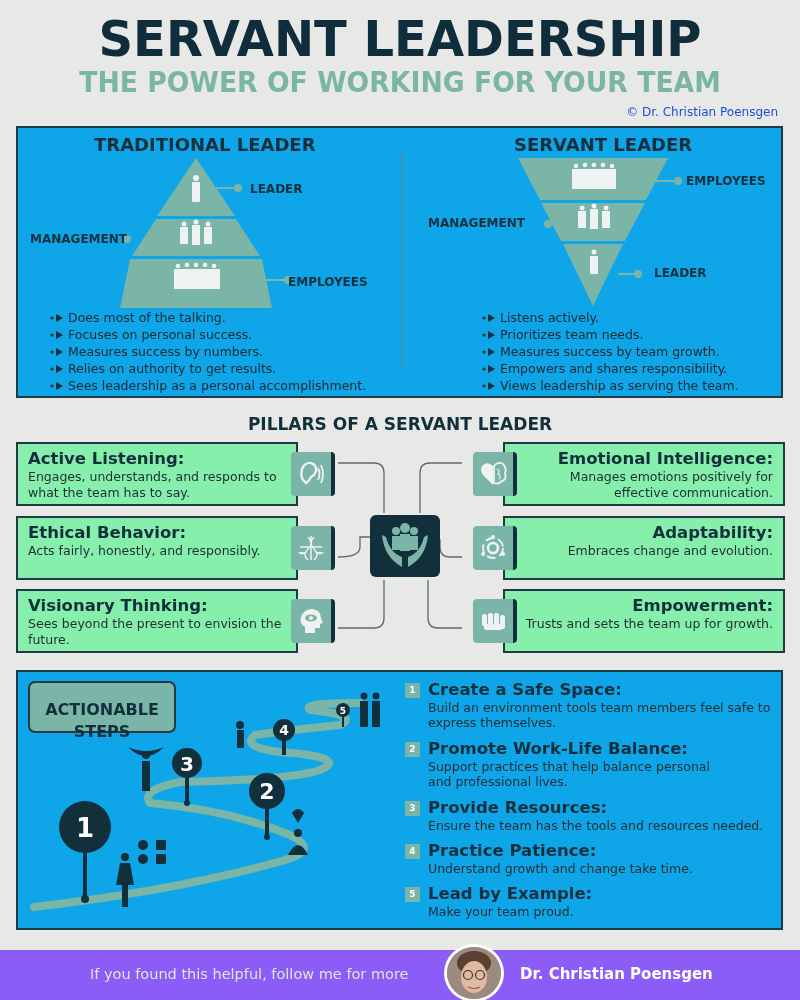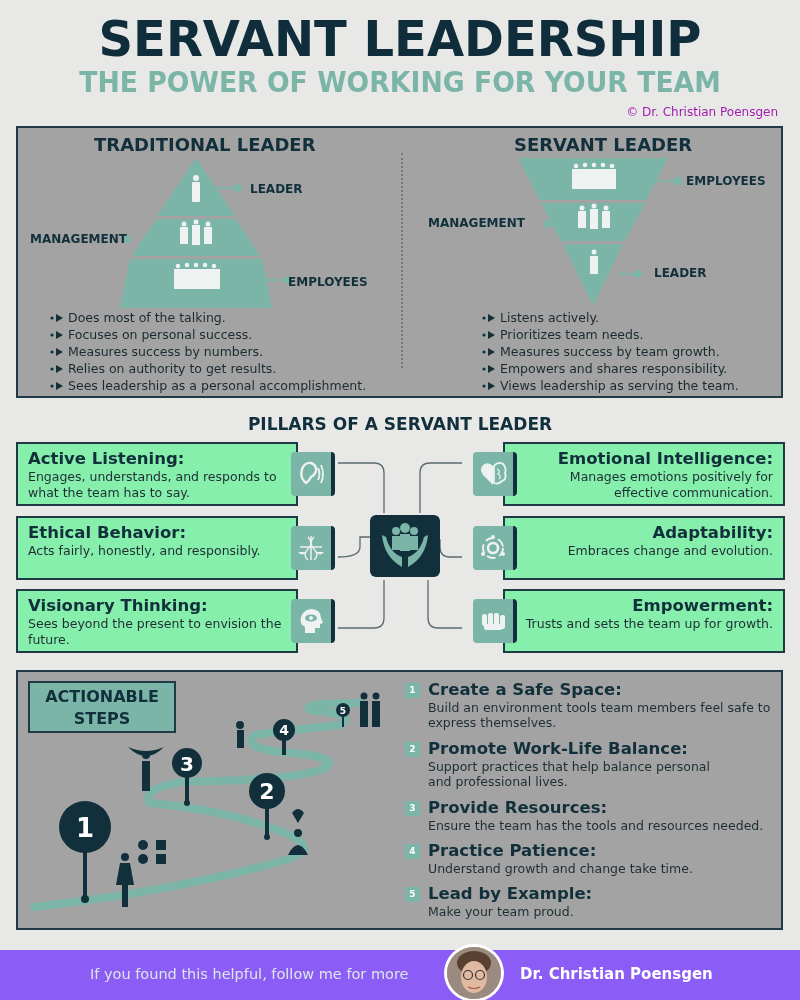--- a/index.html
+++ b/index.html
@@ -16,25 +16,25 @@
     font-size: 50px; letter-spacing: 0px; color: #0f2d3a; line-height: 58px;
     transform: scaleX(0.96);
   }
   .subtitle {
     position: absolute; left: 0; top: 65px; width: 800px; text-align: center;
     font-family: "DejaVu Sans", sans-serif; font-weight: bold;
     font-size: 29px; color: #7bb5a8; line-height: 34px;
     transform: scaleX(0.92);
   }
   .copyright {
-    position: absolute; right: 22px; top: 105px; font-size: 12px; color: #a21caf;
+    position: absolute; right: 22px; top: 105px; font-size: 12px; color: #1d4ed8;
     font-family: "DejaVu Sans", sans-serif;
   }
   .box {
-    position: absolute; border: 2px solid #1f3a44; background: #a3a3a3;
+    position: absolute; border: 2px solid #1f3a44; background: #0ea5e9;
   }
   .compare { left: 16px; top: 126px; width: 767px; height: 272px; }
   .divider {
     position: absolute; left: 383px; top: 25px; height: 215px; border-left: 2px dotted #777;
   }
   .cmp-title {
     position: absolute; font-family: "DejaVu Sans", sans-serif; font-weight: bold;
     font-size: 18px; color: #12303c;
   }
   .pyr-label {
@@ -49,23 +49,23 @@
     font-family: "DejaVu Sans", sans-serif; font-weight: bold; font-size: 17px; color: #12303c;
   }
   .pillar { position: absolute; height: 64px; border: 2px solid #1f3a44; background: #86efac; padding: 5px 10px; }
   .pillar.left { left: 16px; width: 282px; }
   .pillar.right { left: 503px; width: 282px; text-align: right; }
   .pillar h3 { font-family: "DejaVu Sans", sans-serif; font-weight: bold; font-size: 16.5px; color: #12303c; line-height: 20px; }
   .pillar p { font-family: "DejaVu Sans", sans-serif; font-size: 12.5px; color: #1e2e34; line-height: 16px; }
   .picon { position: absolute; width: 44px; height: 44px; background: #7bb5a8; border-radius: 4px; border-right: 4px solid #12303c; display:flex; align-items:center; justify-content:center; }
   .steps-box { left: 16px; top: 670px; width: 767px; height: 260px; }
   .act-badge {
-    position: absolute; left: 28px; top: 681px; width: 148px; height: 52px; border-radius: 0;
+    position: absolute; left: 28px; top: 681px; width: 148px; height: 52px; border-radius: 7px;
     background: #7bb5a8; border: 2px solid #1f3a44; text-align: center;
-    font-family: "DejaVu Sans", sans-serif; font-weight: bold; font-size: 16px; color: #12303c; line-height: 22px; padding-top: 3px;
+    font-family: "DejaVu Sans", sans-serif; font-weight: bold; font-size: 16px; color: #12303c; line-height: 22px; padding-top: 16px;
   }
   .step { position: absolute; left: 405px; width: 375px; }
   .step .head { display: flex; align-items: center; }
   .step .num { width: 15px; height: 15px; background: #7bb5a8; color: #fff; font-size: 9px; font-weight: bold; display:flex; align-items:center; justify-content:center; margin-right: 8px; font-family: "DejaVu Sans", sans-serif; }
   .step .st { font-family: "DejaVu Sans", sans-serif; font-weight: bold; font-size: 16.5px; color: #12303c; line-height: 20px; }
   .step p { font-family: "DejaVu Sans", sans-serif; font-size: 12.5px; color: #1e2e34; line-height: 15px; margin-left: 23px; }
   .footer { position: absolute; left: 0; top: 950px; width: 800px; height: 50px; background: #8b5cf6; }
   .footer .cta { position: absolute; left: 90px; top: 16px; font-family: "DejaVu Sans", sans-serif; font-size: 14.5px; color: #dfe6e8; }
   .footer .name { position: absolute; left: 520px; top: 15px; font-family: "DejaVu Sans", sans-serif; font-weight: bold; font-size: 15px; color: #ffffff; }
   .avatar { position: absolute; left: 444px; top: 944px; width: 60px; height: 58px; border-radius: 50%; background: #b59c8e; border: 3px solid #fff; overflow: hidden; }

